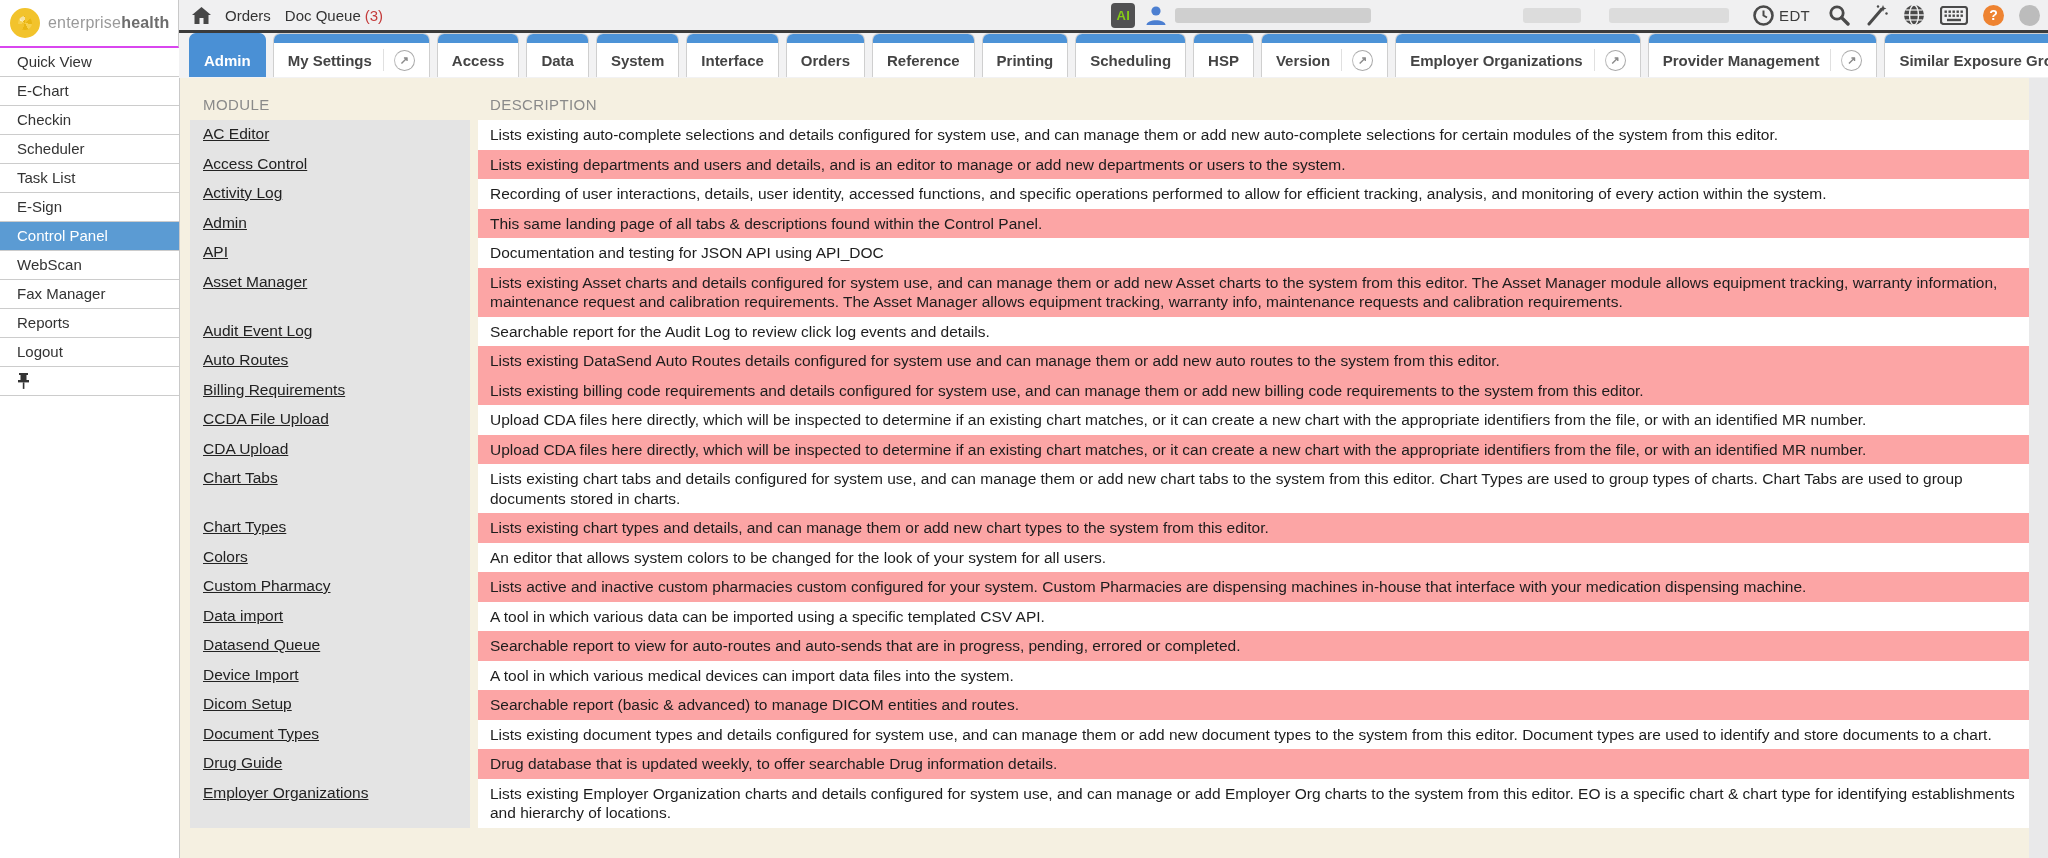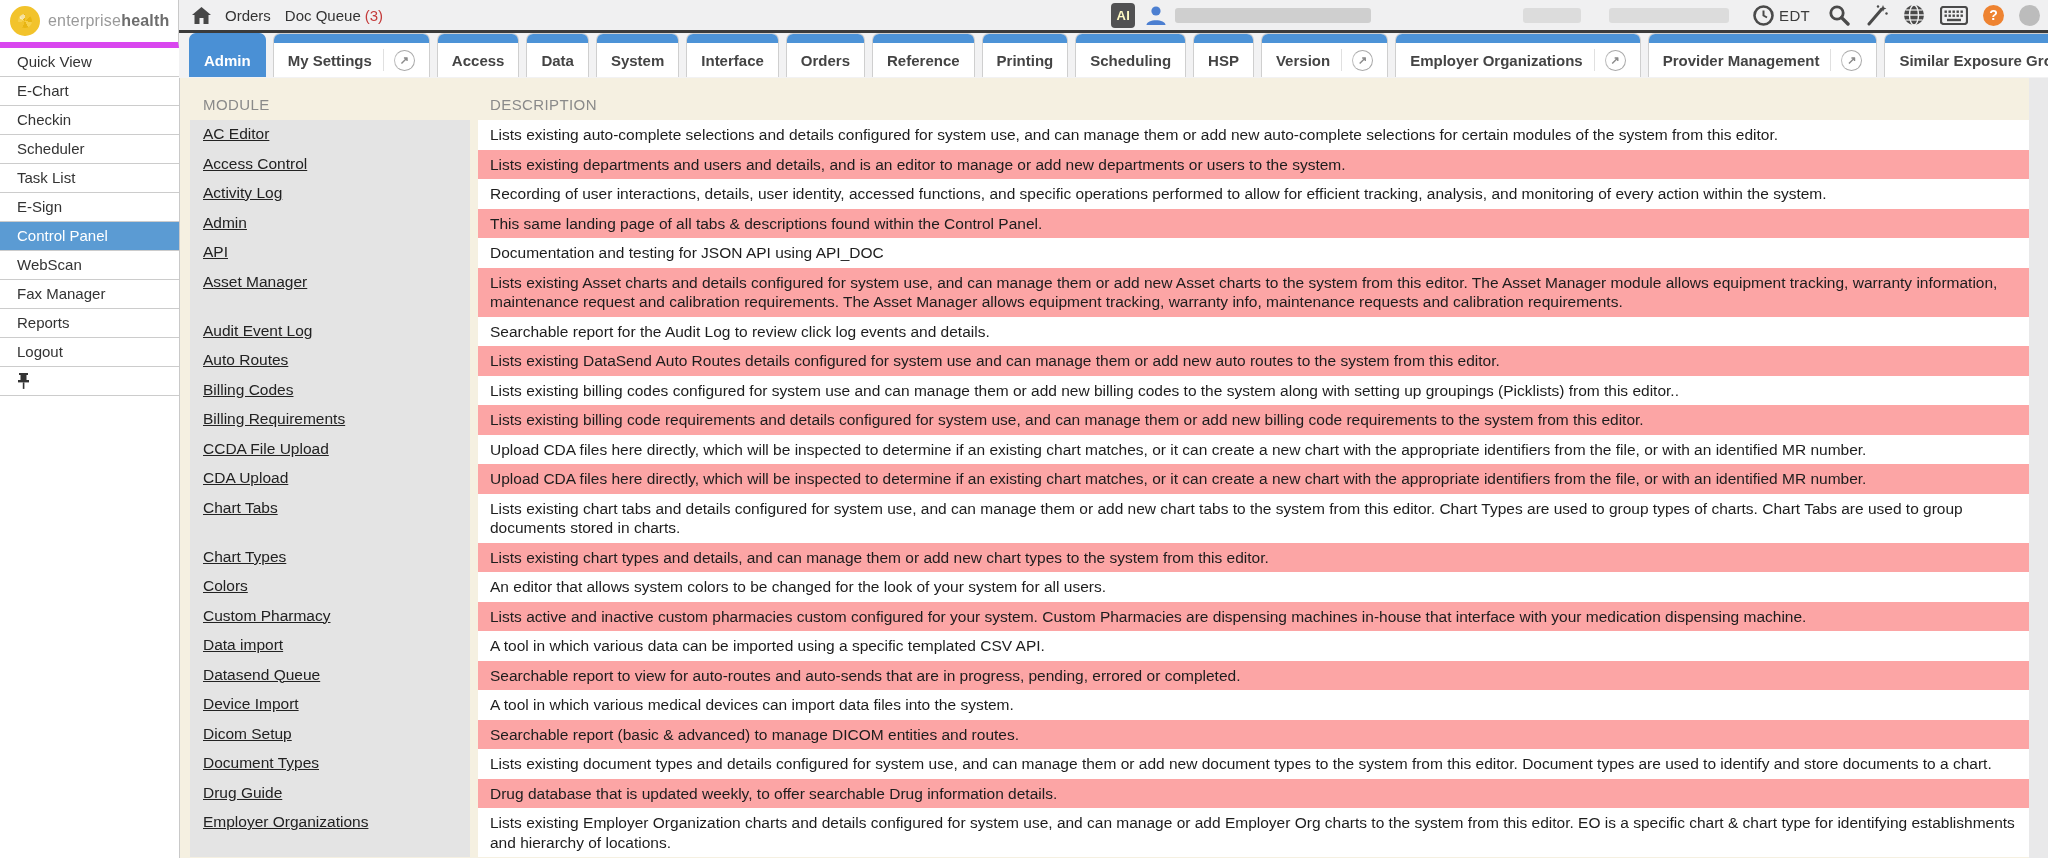--- a/index.html
+++ b/index.html
@@ -5,21 +5,21 @@
   html,body{margin:0;padding:0;}
   body{
     width:2048px;height:858px;overflow:hidden;position:relative;
     background:#e9e9ea;
     font-family:"Liberation Sans", sans-serif;
     -webkit-font-smoothing:antialiased;
   }
   
   .logo-box{
     position:absolute;left:0;top:0;width:179px;height:48px;background:#fff;
-    border-right:1px solid #c9c9c9;border-bottom:6px solid #d946ef;
+    border-right:1px solid #c9c9c9;border-bottom:2px solid #d946ef;
     display:flex;align-items:center;padding-left:10px;box-sizing:border-box;z-index:3;
   }
   .logo-ring{
     width:30px;height:30px;border-radius:50%;
     border:8px solid #f2c32c;box-sizing:border-box;
     background:
       radial-gradient(circle at 30% 20%, rgba(255,255,255,.6) 0 18%, transparent 19%),
       conic-gradient(#f2c32c 0 14%, #e8b512 14% 28%, #f6d04d 28% 42%, #e8b512 42% 56%, #f2c32c 56% 72%, #f6d04d 72% 86%, #e8b512 86% 100%);
   }
   .logo-text{margin-left:8px;font-size:16px;color:#9a9a9a;letter-spacing:.2px;}
@@ -39,21 +39,21 @@
   
   .topbar{
     position:absolute;left:179px;top:0;right:0;height:30px;background:#f0f0f1;
     display:flex;align-items:center;font-size:15px;color:#333;
   }
   .topbar .crumb{margin-left:14px;cursor:pointer;}
   .count-red{color:#c43b3b;margin-left:4px;}
   .home-ic{margin-left:13px;display:flex;align-items:center;cursor:pointer;}
   .tb-right{display:flex;align-items:center;margin-left:auto;margin-right:8px;}
   .ai-badge{
-    background:#515153;color:#fef9c3;font-weight:bold;font-size:13px;border-radius:4px;
+    background:#515153;color:#84cc16;font-weight:bold;font-size:13px;border-radius:4px;
     padding:5px 5px;letter-spacing:.3px;cursor:pointer;
   }
   .redact{background:#cfcfcf;border-radius:3px;height:15px;}
   .tb-ic{margin-left:15px;display:flex;align-items:center;cursor:pointer;}
   .tz{font-size:15px;color:#3c3c3c;margin-left:5px;letter-spacing:.3px;}
   .help-circle{
     width:21px;height:21px;border-radius:50%;background:#ee8331;color:#fff;
     font-weight:bold;font-size:14px;display:flex;align-items:center;justify-content:center;cursor:pointer;
   }
   .gray-circle{width:21px;height:21px;border-radius:50%;background:#bcbcbc;}
@@ -344,24 +344,20 @@
         <div class="c-desc">Lists existing Asset charts and details configured for system use, and can manage them or add new Asset charts to the system from this editor. The Asset Manager module allows equipment tracking, warranty information, maintenance request and calibration requirements. The Asset Manager allows equipment tracking, warranty info, maintenance requests and calibration requirements.</div>
       </div>
       <div class="trow">
         <div class="c-mod"><a>Audit Event Log</a></div>
         <div class="c-desc">Searchable report for the Audit Log to review click log events and details.</div>
       </div>
       <div class="trow alt">
         <div class="c-mod"><a>Auto Routes</a></div>
         <div class="c-desc">Lists existing DataSend Auto Routes details configured for system use and can manage them or add new auto routes to the system from this editor.</div>
       </div>
-      <div class="trow">
-        <div class="c-mod"><a>Billing Codes</a></div>
-        <div class="c-desc">Lists existing billing codes configured for system use and can manage them or add new billing codes to the system along with setting up groupings (Picklists) from this editor..</div>
-      </div>
       <div class="trow alt">
         <div class="c-mod"><a>Billing Requirements</a></div>
         <div class="c-desc">Lists existing billing code requirements and details configured for system use, and can manage them or add new billing code requirements to the system from this editor.</div>
       </div>
       <div class="trow">
         <div class="c-mod"><a>CCDA File Upload</a></div>
         <div class="c-desc">Upload CDA files here directly, which will be inspected to determine if an existing chart matches, or it can create a new chart with the appropriate identifiers from the file, or with an identified MR number.</div>
       </div>
       <div class="trow alt">
         <div class="c-mod"><a>CDA Upload</a></div>

